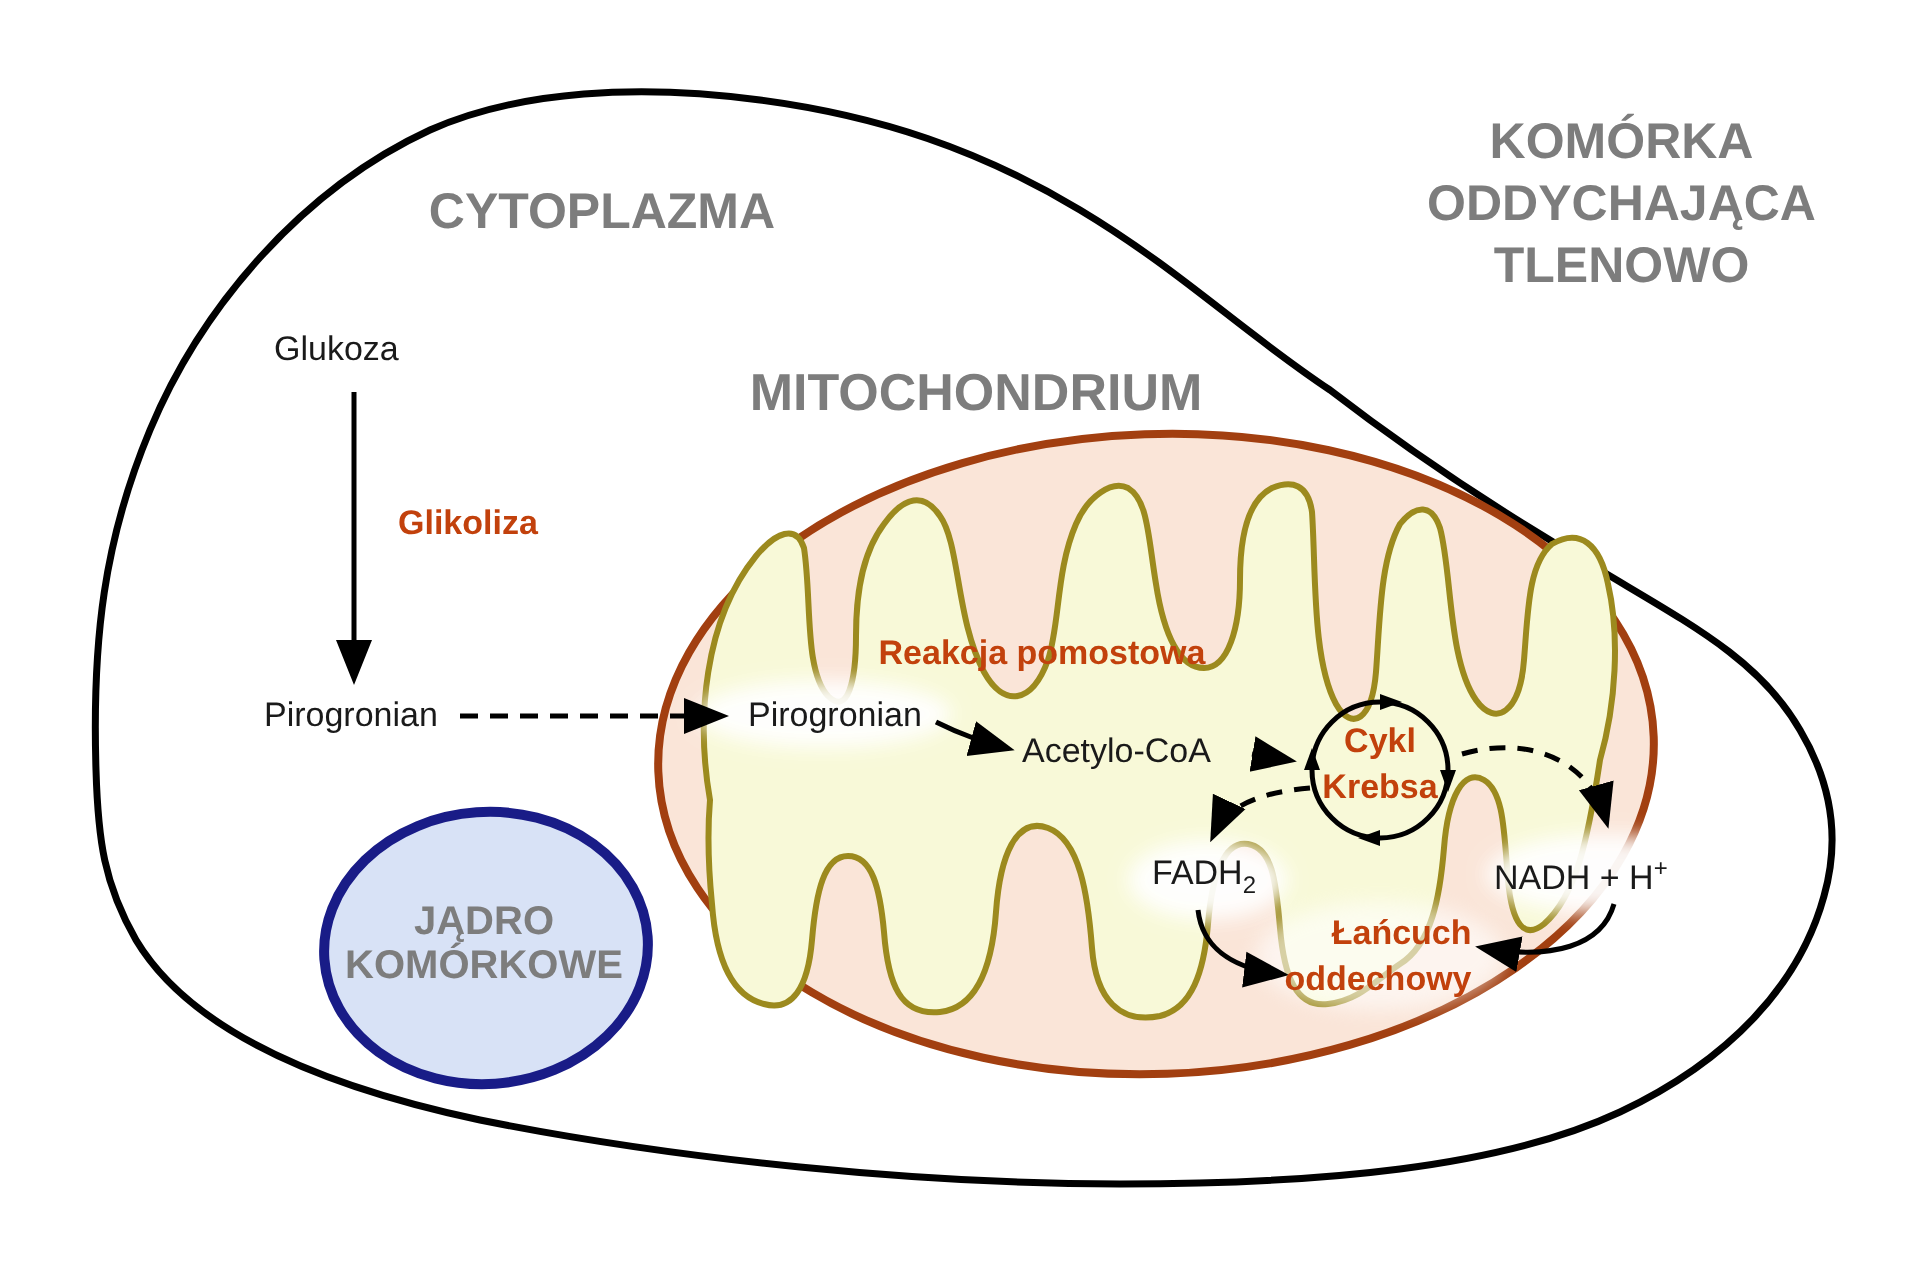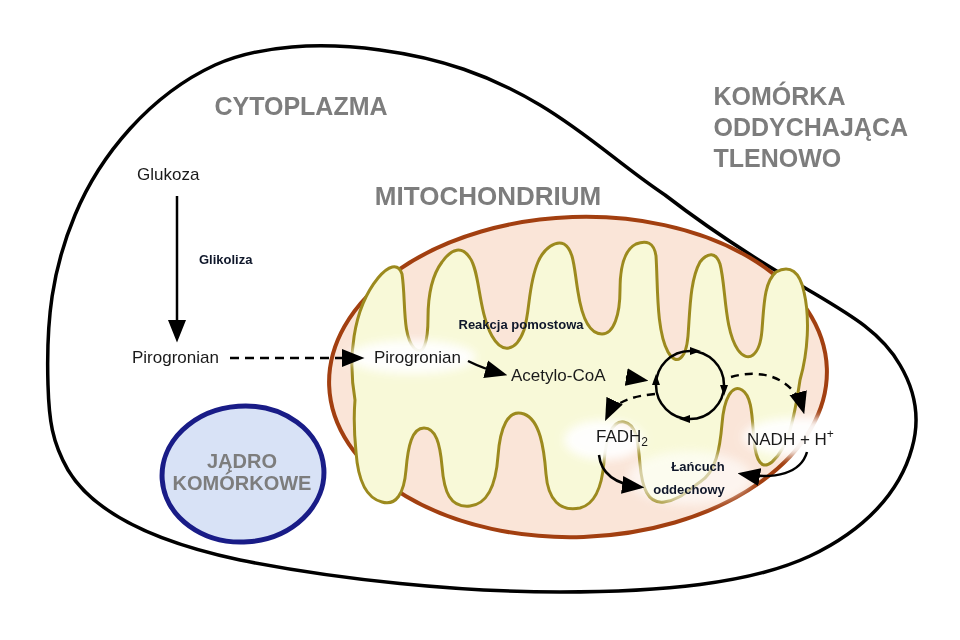--- a/index.html
+++ b/index.html
@@ -4,34 +4,34 @@
 <style>
   html,body{margin:0;padding:0;background:#ffffff;}
   #stage{
     position:relative;width:960px;height:640px;overflow:hidden;
     background:#ffffff;
     font-family:"Liberation Sans","DejaVu Sans",sans-serif;
   }
   #diagram-svg{position:absolute;left:0;top:0;}
   .lbl{position:absolute;white-space:nowrap;text-align:right;}
   .black-lbl{font-size:17px;color:#1a1a1a;}
-  .blue-lbl{font-size:13px;font-weight:bold;color:#0f172a;}
+  .blue-lbl{font-size:17px;font-weight:bold;color:#c2410c;}
   .gray-lbl{font-weight:bold;color:#7d7d7d;}
   .center{transform:translateX(-50%);text-align:center;}
-  #cell-title{font-size:25px;line-height:31px;text-align:left;right:52px;top:56px;margin-top:25px;}
+  #cell-title{font-size:25px;line-height:31px;text-align:center;right:52px;top:56px;}
   #cytoplasm-label{font-size:25px;left:301px;top:92px;}
   #mitochondrion-label{font-size:26px;left:488px;top:181px;}
   #glucose-label{left:137px;top:165px;}
   #glycolysis-label{left:199px;top:252px;}
   #pyruvate-cytoplasm-label{left:132px;top:348px;}
   #pyruvate-mitochondrion-label{left:374px;top:348px;}
   #bridge-reaction-label{left:521px;top:317px;}
   #acetyl-coa-label{left:511px;top:366px;}
   #krebs-cycle-label{left:690px;top:359px;line-height:23px;}
-  #fadh2-label{left:576px;top:427px;margin-left:20px;}
+  #fadh2-label{left:576px;top:427px;}
   #fadh2-label sub{font-size:12px;}
   #nadh-label{left:747px;top:427px;}
   #nadh-label sup{font-size:12px;}
   #respiratory-chain-label{left:689px;top:455px;line-height:23px;text-align:right;}
   #nucleus-label{font-size:20px;left:242px;top:450px;line-height:22px;color:#7d7d7d;}
 </style>
 </head>
 <body>
 
 <div id="stage">
@@ -153,20 +153,24 @@
   <div class="lbl blue-lbl" id="glycolysis-label">Glikoliza</div>
 
   <div class="lbl black-lbl" id="pyruvate-cytoplasm-label">Pirogronian</div>
 
   <div class="lbl black-lbl" id="pyruvate-mitochondrion-label">Pirogronian</div>
 
   <div class="lbl blue-lbl center" id="bridge-reaction-label">Reakcja pomostowa</div>
 
   <div class="lbl black-lbl" id="acetyl-coa-label">Acetylo-CoA</div>
 
+  <div class="lbl blue-lbl center" id="krebs-cycle-label">
+    <div>Cykl</div>
+    <div>Krebsa</div>
+  </div>
 
   <div class="lbl black-lbl" id="fadh2-label"><span>FADH</span><sub>2</sub></div>
 
   <div class="lbl black-lbl" id="nadh-label"><span>NADH + H</span><sup>+</sup></div>
 
   <div class="lbl blue-lbl center" id="respiratory-chain-label">
     <div>Łańcuch</div>
     <div>oddechowy</div>
   </div>
 

